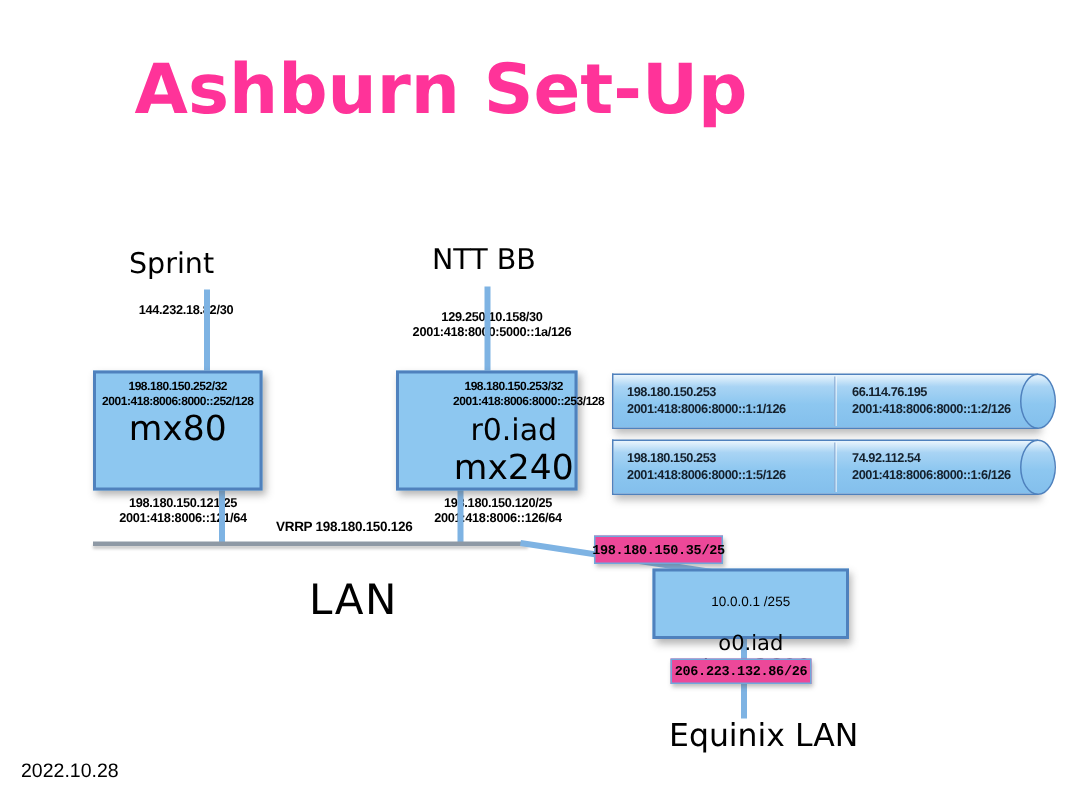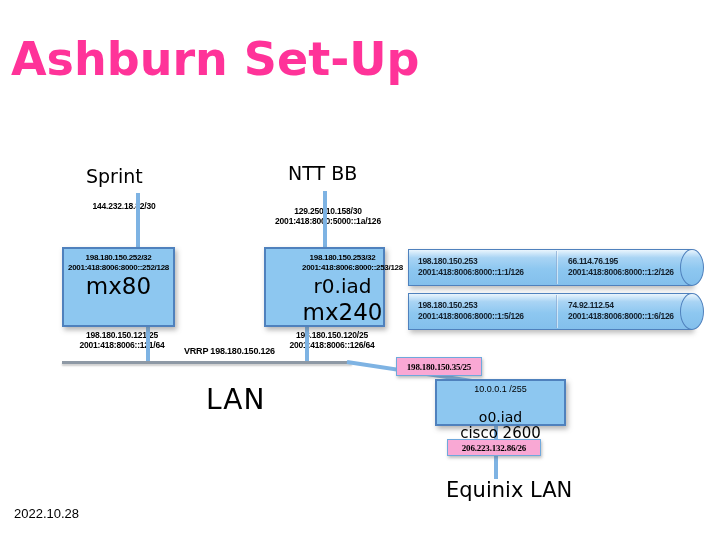--- a/index.html
+++ b/index.html
@@ -1,60 +1,60 @@
 <!DOCTYPE html>
 <html><head>
 <meta charset="utf-8">
 <style>
   * { margin:0; padding:0; box-sizing:border-box; }
   html,body { width:720px; height:540px; }
   body { position:relative; background:#ffffff; overflow:hidden;
          font-family:"DejaVu Sans", sans-serif; color:#000; }
 
   
-  .slide-title { position:absolute; top:32px; left:0; width:588px; text-align:left;
-    font-size:46px; font-weight:bold; color:#FF3399; letter-spacing:0px; z-index:1;margin-left:11px; }
+  .slide-title { position:absolute; top:32px; left:0; width:588px; text-align:center;
+    font-size:46px; font-weight:bold; color:#FF3399; letter-spacing:0px; z-index:1; }
 
   
   .vline { position:absolute; width:4px; background:#7EB3E3; z-index:2; }
   .lan-line { position:absolute; left:62px; top:361px; width:290px; height:3px;
     background:#8E99A5; box-shadow:0 2px 2px rgba(0,0,0,.2); z-index:2; }
   .diag { position:absolute; left:347px; top:360px; width:158px; height:4px;
     background:#7EB3E3; transform-origin:0 50%; transform:rotate(8.6deg); z-index:2; }
 
   
   .node { position:absolute; background:#8DC7F0; border:2px solid #4F81BD; z-index:3;
     text-align:center; box-shadow:2px 3px 5px rgba(90,90,90,.45); }
   #r1 { left:62px;  top:247px; width:113px; height:80px; }
   #r0 { left:264px; top:247px; width:121px; height:80px;padding-left:36px; }
   .ipline { font-family:"Liberation Sans", sans-serif; font-weight:bold;
     font-size:8px; line-height:10px; letter-spacing:-0.3px; white-space:nowrap; }
   .node .ipline:first-child { margin-top:4px; }
   .rname  { font-size:20px; line-height:25px; margin-top:1px; }
   .rmodel { font-size:23px; line-height:26px; }
 
   #o0 { left:435px; top:379px; width:131px; height:47px; }
-  #o0 .mgmt { font-family:"Liberation Sans", sans-serif; font-size:9px; line-height:12px; padding-top:2px; }
+  #o0 .mgmt { font-family:"Liberation Sans", sans-serif; font-size:9px; line-height:12px; padding-top:14px; }
   #o0 .rname  { font-size:14px; line-height:15px; margin-top:15px; }
   #o0 .rmodel { font-size:15px; line-height:17px; }
 
   
   .iplabel { position:absolute; z-index:1; text-align:center; color:#000;
     font-family:"Liberation Sans", sans-serif; font-weight:bold;
     font-size:8.5px; line-height:10px; letter-spacing:-0.2px; white-space:nowrap; }
   #sprint-ip { left:78px;  top:201px; width:92px; }
   #ntt-ip    { left:258px; top:206px; width:140px; }
   #r1-lan-ip { left:70px;  top:330px; width:104px; }
   #r0-lan-ip { left:276px; top:330px; width:112px; }
   #vrrp      { left:184px; top:346px; font-size:9px; }
 
   
-  .tag { position:absolute; z-index:3; background:#f9a8d4; border:1px solid #6FA8DC;
+  .tag { position:absolute; z-index:3; background:#ec4899; border:1px solid #6FA8DC;
     display:flex; align-items:center; justify-content:center;
-    font-family:Liberation Serif, serif; font-weight:bold; font-size:9px;
+    font-family:Liberation Mono, monospace; font-weight:bold; font-size:9px;
     letter-spacing:-0.2px; box-shadow:1px 2px 3px rgba(90,90,90,.4); white-space:nowrap; }
   #tag3525 { left:396px; top:357px; width:86px; height:19px; }
   #tag206  { left:447px; top:439px; width:94px; height:17px; }
 
   
   .cyl { position:absolute; left:408px; width:296px; height:37px; z-index:3; }
   #cyl1 { top:249px; } #cyl2 { top:293px; }
   .cyl-body { position:absolute; left:0; top:0; width:284px; height:37px;
     border:1.5px solid #4F81BD; border-right:none;
     background:linear-gradient(180deg,#EAF5FD 0%,#A9D4F4 22%,#8DC7F0 55%,#83BFEC 100%);

